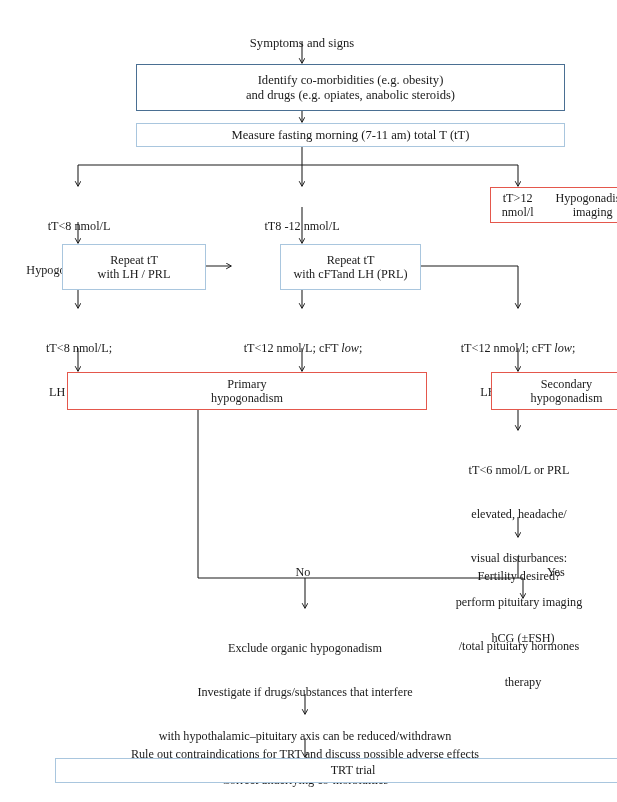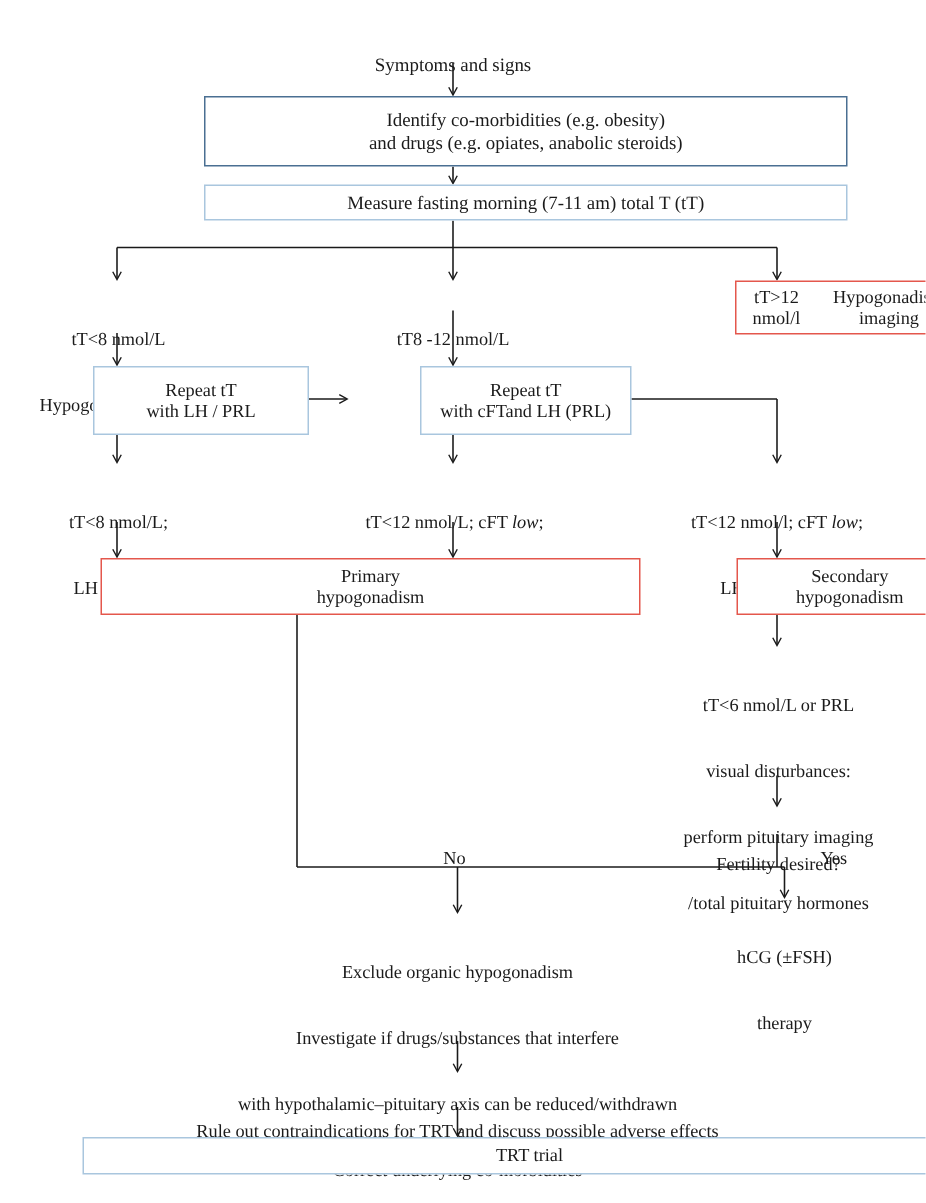--- a/index.html
+++ b/index.html
@@ -135,20 +135,21 @@
     <div>hypogonadism</div>
   </div>
 
   <div class="node boxed bd-red fs12" style="left:443px;top:372px;width:151px;height:38px;flex-direction:column;">
     <div>Secondary</div>
     <div>hypogonadism</div>
   </div>
 
   <div class="txt fs12" style="left:428px;top:434px;width:182px;">
     <div>tT&lt;6 nmol/L or PRL</div>
+    <div>elevated, headache/</div>
     <div>visual disturbances:</div>
     <div>perform pituitary imaging</div>
     <div>/total pituitary hormones</div>
   </div>
 
   <div class="txt fs12" style="left:444px;top:540px;width:150px;">
     <div>Fertility desired?</div>
   </div>
 
   <div class="txt fs12" style="left:273px;top:565px;width:60px;">No</div>

